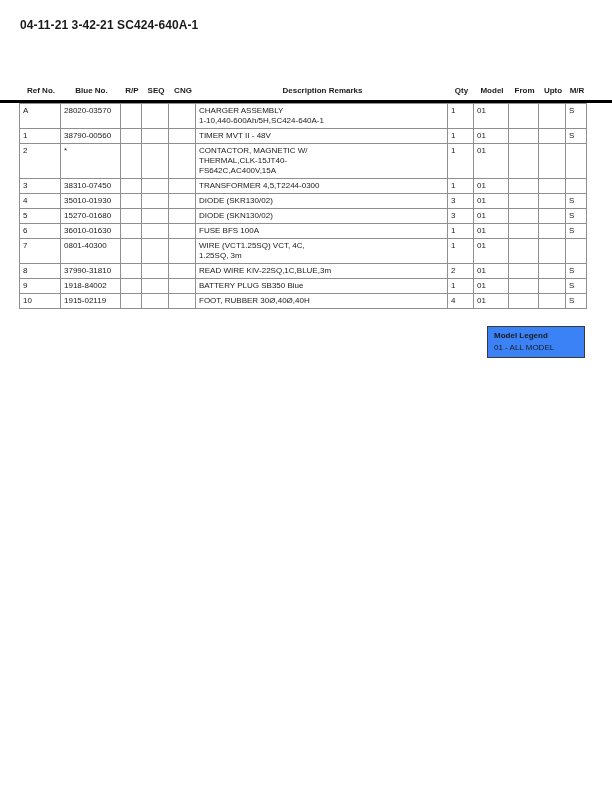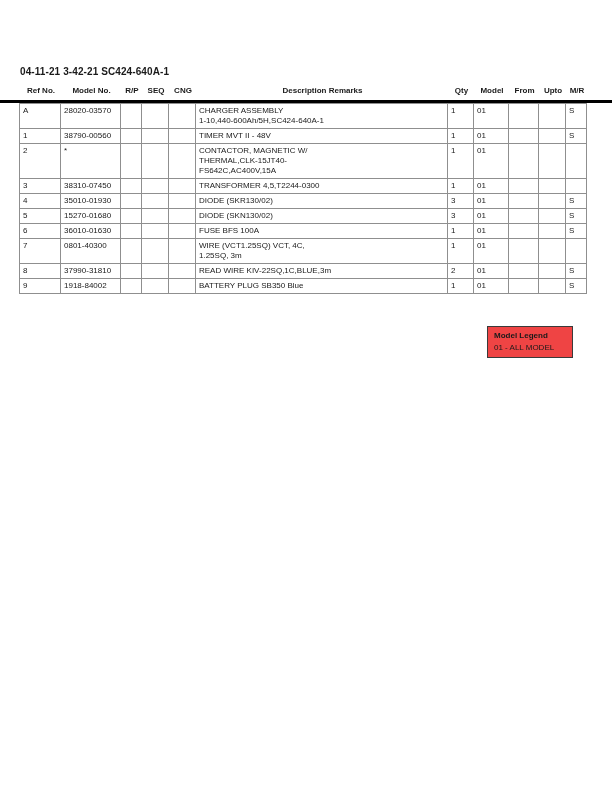--- a/index.html
+++ b/index.html
@@ -12,25 +12,24 @@
   .page {
     position: relative;
     width: 612px;
     height: 792px;
     background: #ffffff;
     overflow: hidden;
   }
   .doc-line {
     position: absolute;
     left: 20px;
-    font-size: 10px;
+    font-size: 12px;
     font-weight: bold;
     white-space: nowrap;
     letter-spacing: 0.1px;
-    margin-top: 48px;
   }
   .doc-line.l1 { top: 18px; }
   .doc-line.l2 { top: 40px; }
 
   table.hdr {
     position: absolute;
     left: 19px;
     top: 86px;
     width: 567px;
     table-layout: fixed;
@@ -71,23 +70,23 @@
     padding: 2px 1px 2px 3px;
     height: 11px;
     white-space: pre-line;
     overflow: hidden;
   }
 
   .legend {
     position: absolute;
     left: 487px;
     top: 326px;
-    width: 86px;
+    width: 98px;
     border: 1px solid #3a3a3a;
-    background: #ef4444;
+    background: #3b82f6;
     padding: 3px 20px 3px 6px;
     font-size: 8px;
     line-height: 12px;
     white-space: nowrap;
   }
   .legend .legend-title { font-weight: bold; }
 </style>
 </head>
 <body>
 
@@ -105,21 +104,21 @@
         <col style="width:252px">
       <col style="width:26px">
         <col style="width:35px">
         <col style="width:30px">
       <col style="width:27px">
         <col style="width:21px">
     </colgroup>
     <tbody>
         <tr>
       <th>Ref No.</th>
-      <th>Model No.</th>
+      <th>Blue No.</th>
       <th>R/P</th>
       <th>SEQ</th>
       <th>CNG</th>
       <th>Description Remarks</th>
       <th>Qty</th>
       <th>Model</th>
       <th>From</th>
       <th>Upto</th>
       <th>M/R</th>
     </tr>
@@ -270,20 +269,33 @@
       <td></td>
       <td></td>
       <td></td>
       <td>BATTERY PLUG SB350 Blue</td>
       <td>1</td>
       <td>01</td>
       <td></td>
       <td></td>
       <td>S</td>
     </tr>
+        <tr>
+      <td>10</td>
+      <td>1915-02119</td>
+      <td></td>
+      <td></td>
+      <td></td>
+      <td>FOOT, RUBBER 30Ø,40Ø,40H</td>
+      <td>4</td>
+      <td>01</td>
+      <td></td>
+      <td></td>
+      <td>S</td>
+    </tr>
       </tbody>
   </table>
 
   <div class="legend">
     <div class="legend-title">Model Legend</div>
     <div>01 - ALL MODEL</div>
   </div>
 
 </div>
 

